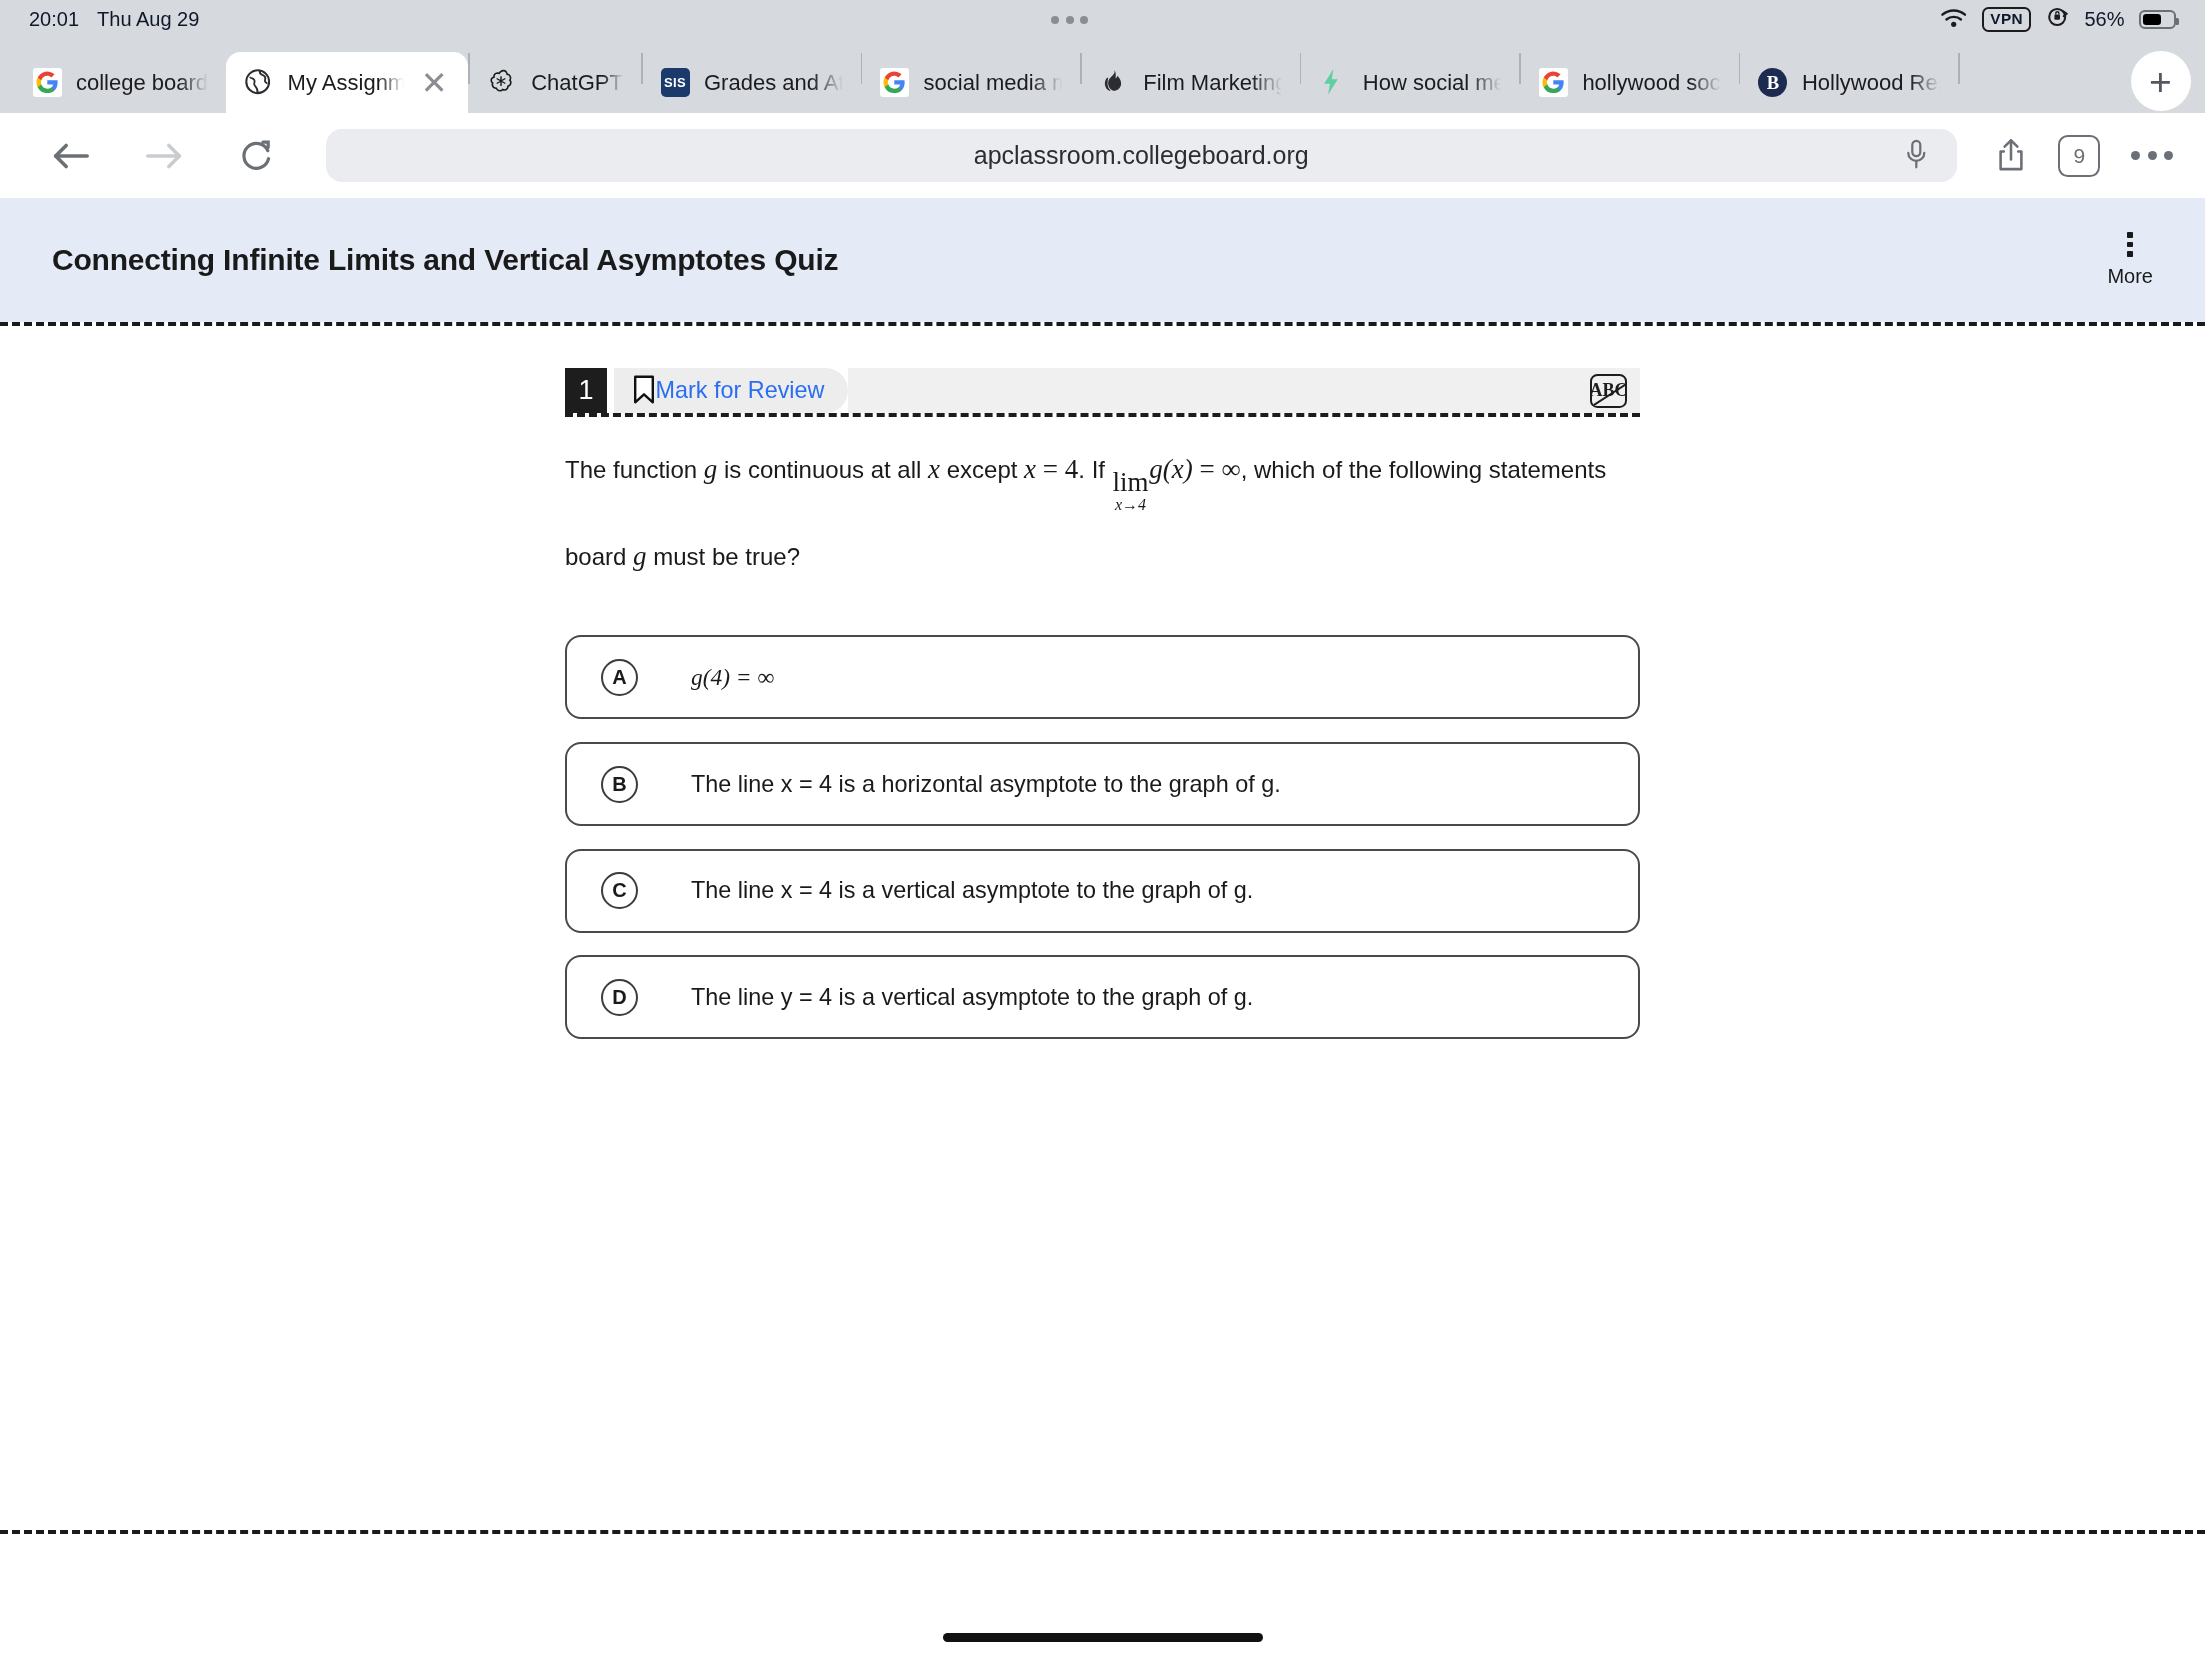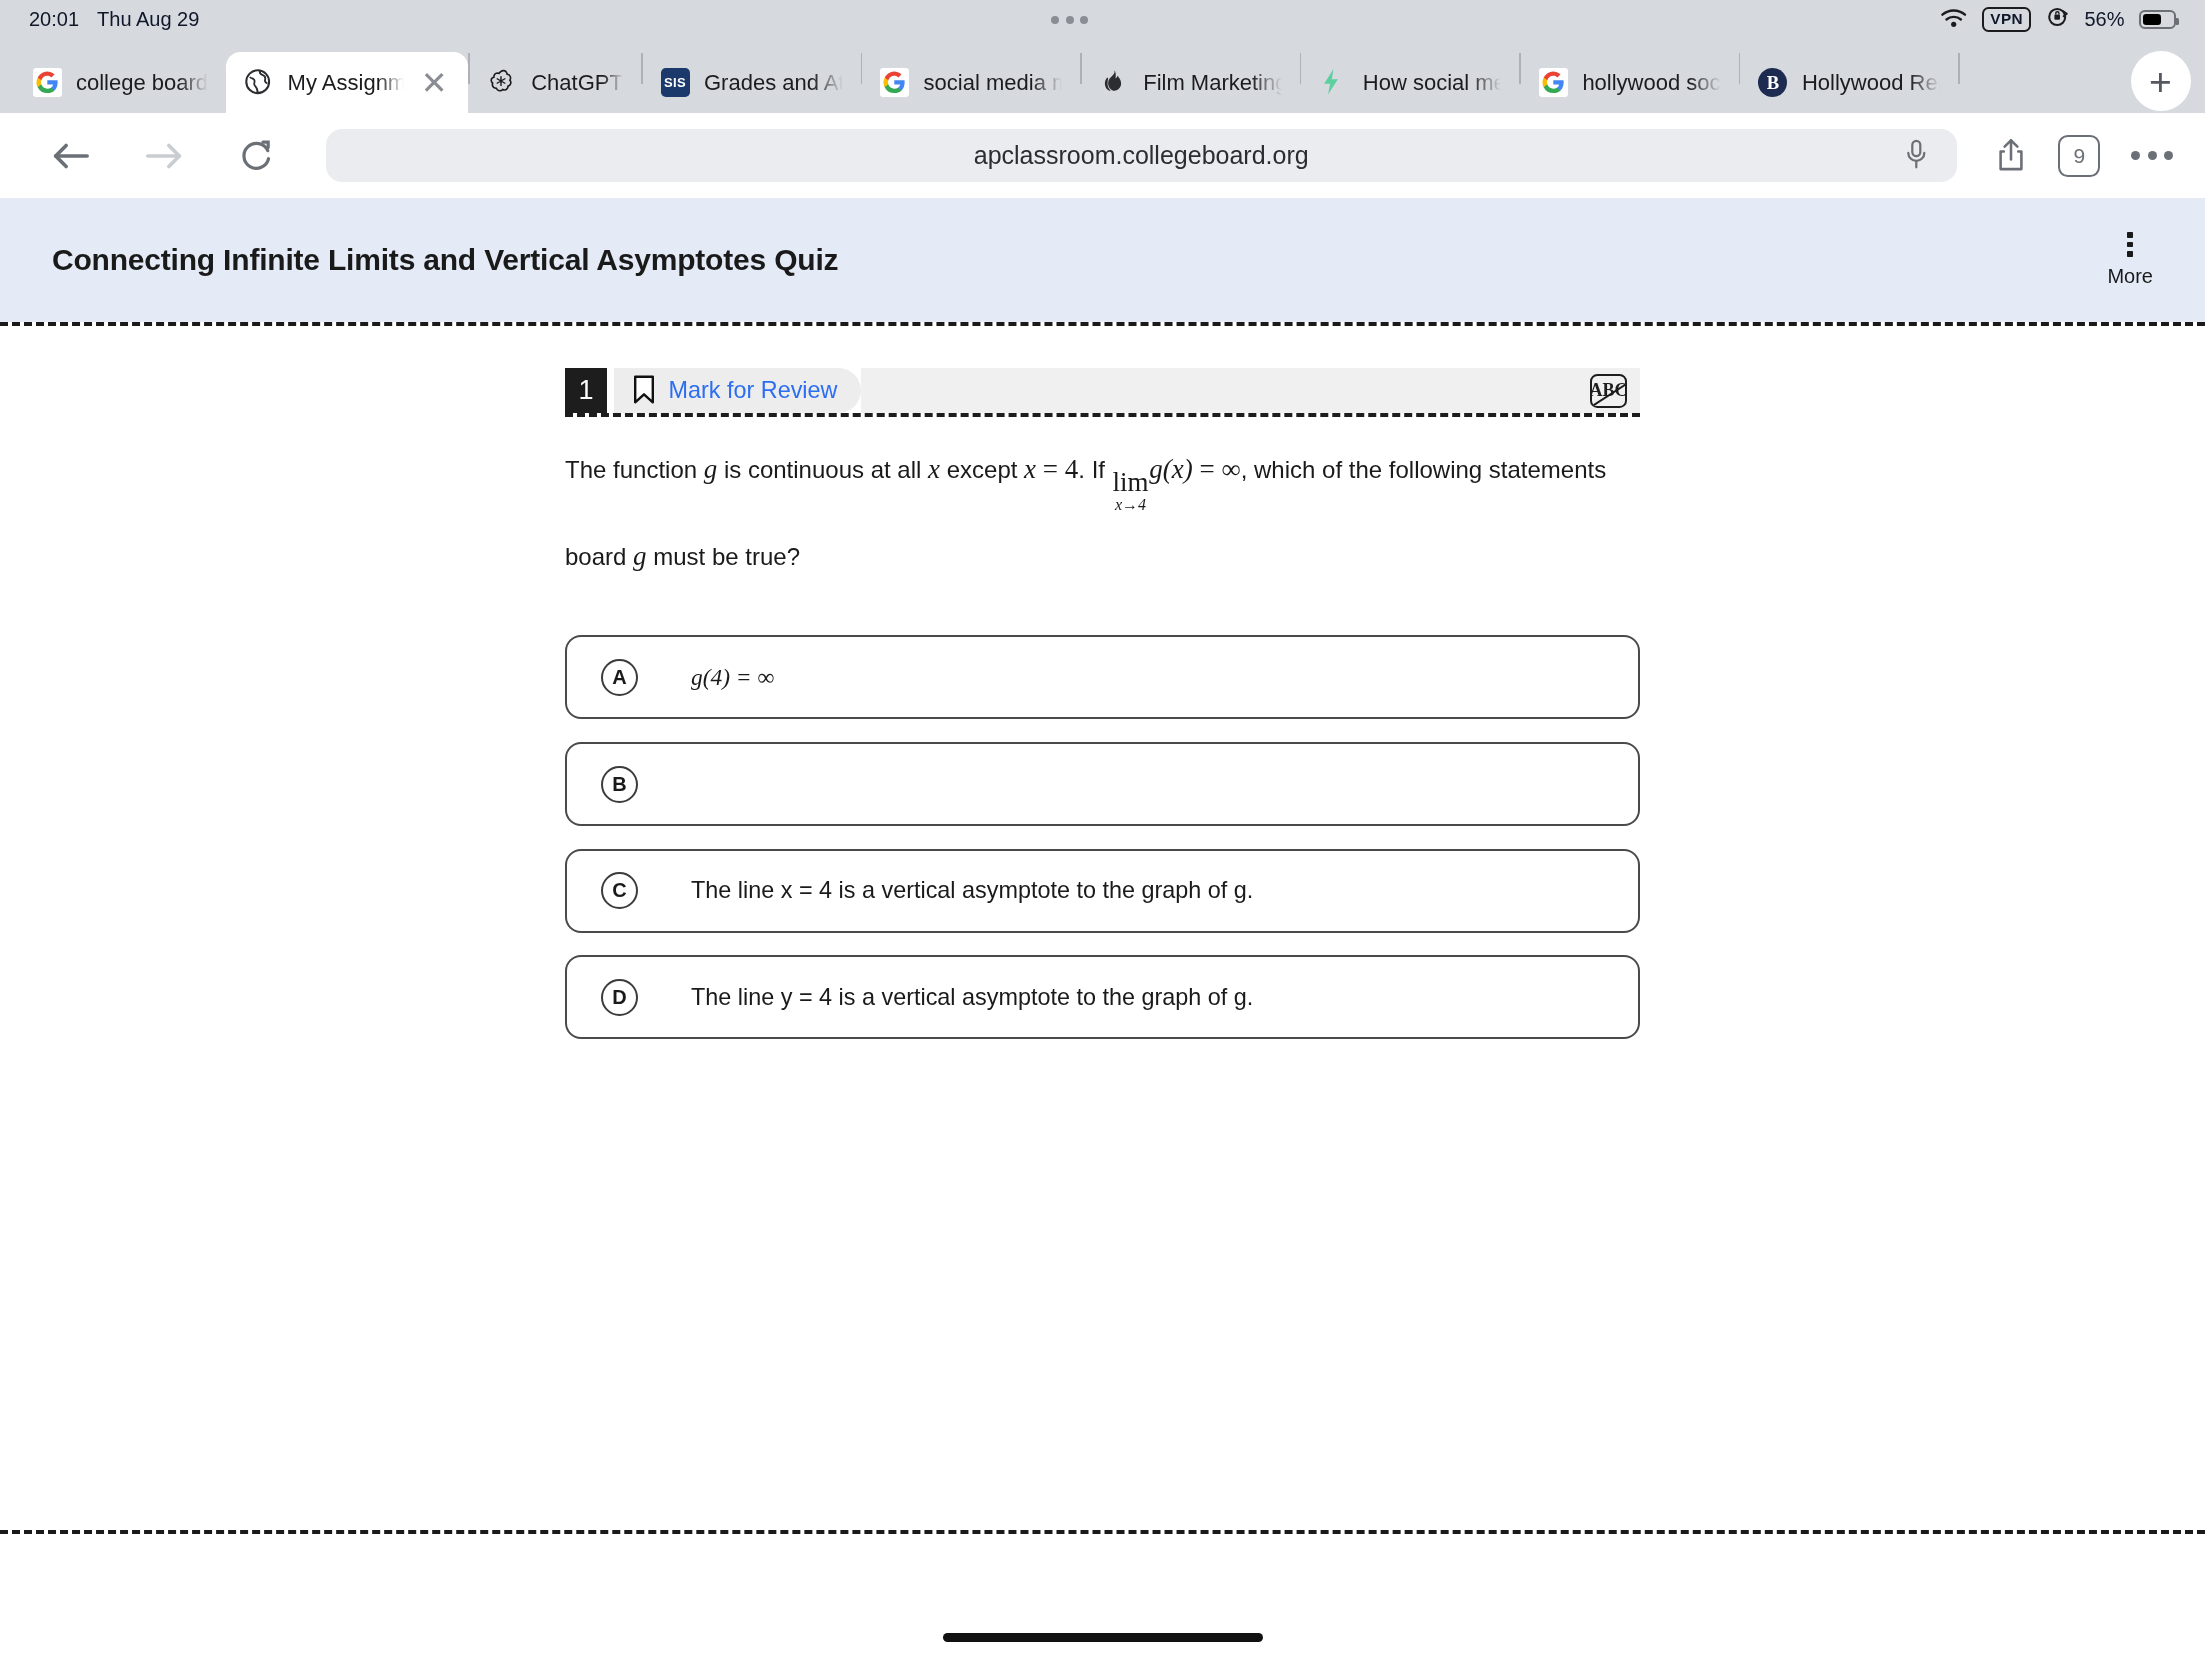--- a/index.html
+++ b/index.html
@@ -150,21 +150,21 @@
   .qarea { padding: 0; position: relative; }
   .qwrap { width: 1075px; margin: 0 auto; padding-top: 42px; }
 
   .qhead-row { display: flex; align-items: stretch; height: 45px; }
   .qnum {
     width: 42px; background: #1d1d1d; color: #fff;
     display: flex; align-items: center; justify-content: center;
     font-size: 27px; font-weight: 500;
   }
   .mark-pill {
-    background: #ededed; display: flex; align-items: center; gap: 13px;
+    background: #ededed; display: flex; align-items: center; 
     padding: 0 24px 0 18px; border-radius: 0 22.6px 22.6px 0; margin-left: 6.5px;
   }
   .mark-label { font-size: 23.4px; color: #2b6ef2; }
   .qhead-fill { flex: 1; background: #f0f0f0; }
   .abc-btn {
     background: #f0f0f0; display: flex; align-items: center; padding-right: 13px;
   }
   .abc-box {
     width: 37px; height: 34px; border: 2.4px solid #1d1d1d; border-radius: 7.3px;
     position: relative; display: flex; align-items: center; justify-content: center;
@@ -478,20 +478,21 @@
         <span class="mline2"><span>board </span><span class="mth">g</span><span> must be true?</span></span>
       </div>
 
       <div class="choices">
         <div class="choice">
           <span class="choice-letter">A</span>
           <span class="choice-text mth">g(4) = ∞</span>
         </div>
         <div class="choice">
           <span class="choice-letter">B</span>
+          <span class="choice-text">The line x = 4 is a horizontal asymptote to the graph of g.</span>
         </div>
         <div class="choice">
           <span class="choice-letter">C</span>
           <span class="choice-text">The line x = 4 is a vertical asymptote to the graph of g.</span>
         </div>
         <div class="choice">
           <span class="choice-letter">D</span>
           <span class="choice-text">The line y = 4 is a vertical asymptote to the graph of g.</span>
         </div>
       </div>

